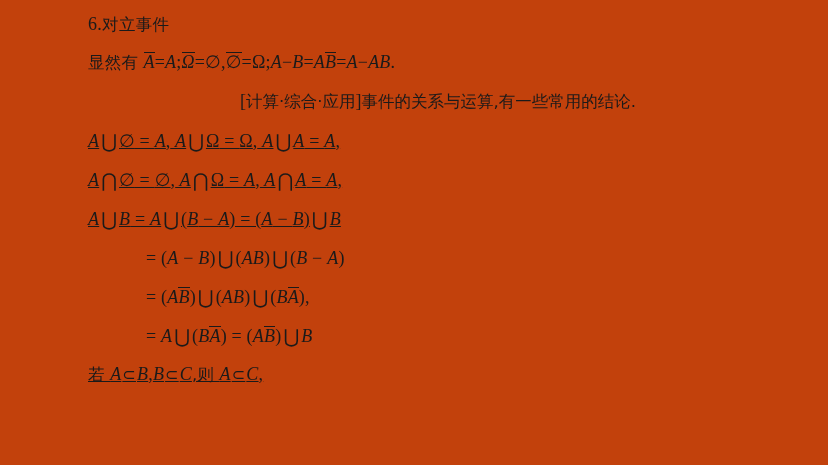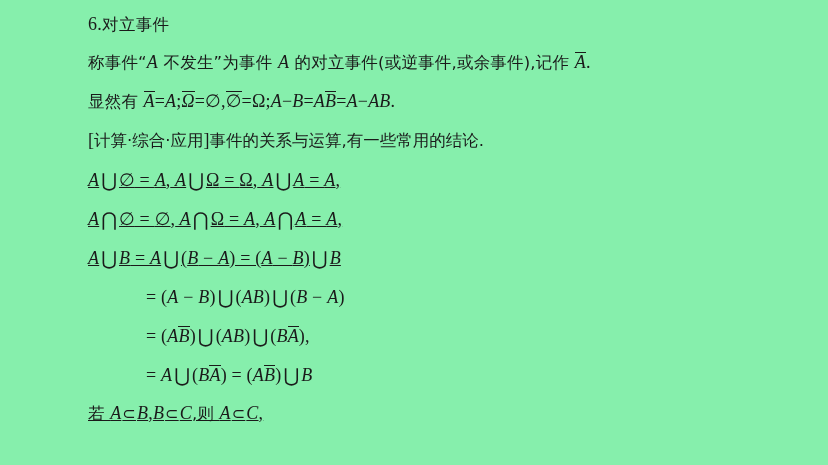--- a/index.html
+++ b/index.html
@@ -11,21 +11,21 @@
     height: 465px;
     background: #ffffff;
     font-family: "Liberation Serif", serif;
     color: #1a1a1a;
     overflow: hidden;
   }
   #page {
     position: relative;
     width: 828px;
     height: 465px;
-    background: #86efac;
+    background: #c2410c;
     padding: 12px;
     box-sizing: border-box;
   }
   .content {
     position: absolute;
     left: 88px;
     top: 6px;
     width: 700px;
   }
   .line {
@@ -73,35 +73,33 @@
     border-top: 1.2px solid #1a1a1a;
     padding-top: 0px;
     line-height: 1.05;
   }
   .indent1 { padding-left: 0px; text-decoration: underline; }
   .indent2 { padding-left: 58px; }
   .bracketline {
     font-size: 17.5px;
     line-height: 38px;
     white-space: nowrap;
+    text-align: center;
   }
 </style>
 </head>
 <body>
 
 <div id="page">
   <div class="content">
 
     <div class="heading">
       <span class="mathup">6.</span><span class="cjk">对立事件</span>
     </div>
 
-    <div class="line">
-      <span class="cjk">称事件“</span><span class="math">A</span><span class="cjk"> 不发生”为事件 </span><span class="math">A</span><span class="cjk"> 的对立事件(或逆事件,或余事件),记作 </span><span class="math ov">A</span><span class="mathup">.</span>
-    </div>
 
     <div class="line">
       <span class="cjk">显然有 </span><span class="math ov">A</span><span class="mathup">=</span><span class="math">A</span><span class="mathup">;</span><span class="math ov">Ω</span><span class="mathup">=</span><span class="mathup">∅</span><span class="mathup">,</span><span class="mathup ov">∅</span><span class="mathup">=</span><span class="mathup">Ω</span><span class="mathup">;</span><span class="math">A</span><span class="mathup">−</span><span class="math">B</span><span class="mathup">=</span><span class="math">A</span><span class="math ov">B</span><span class="mathup">=</span><span class="math">A</span><span class="mathup">−</span><span class="math">AB</span><span class="mathup">.</span>
     </div>
 
     <div class="bracketline">
       <span class="mathup">[</span><span class="cjk">计算·综合·应用</span><span class="mathup">]</span><span class="cjk">事件的关系与运算,有一些常用的结论.</span>
     </div>
 
     <div class="line indent1">

